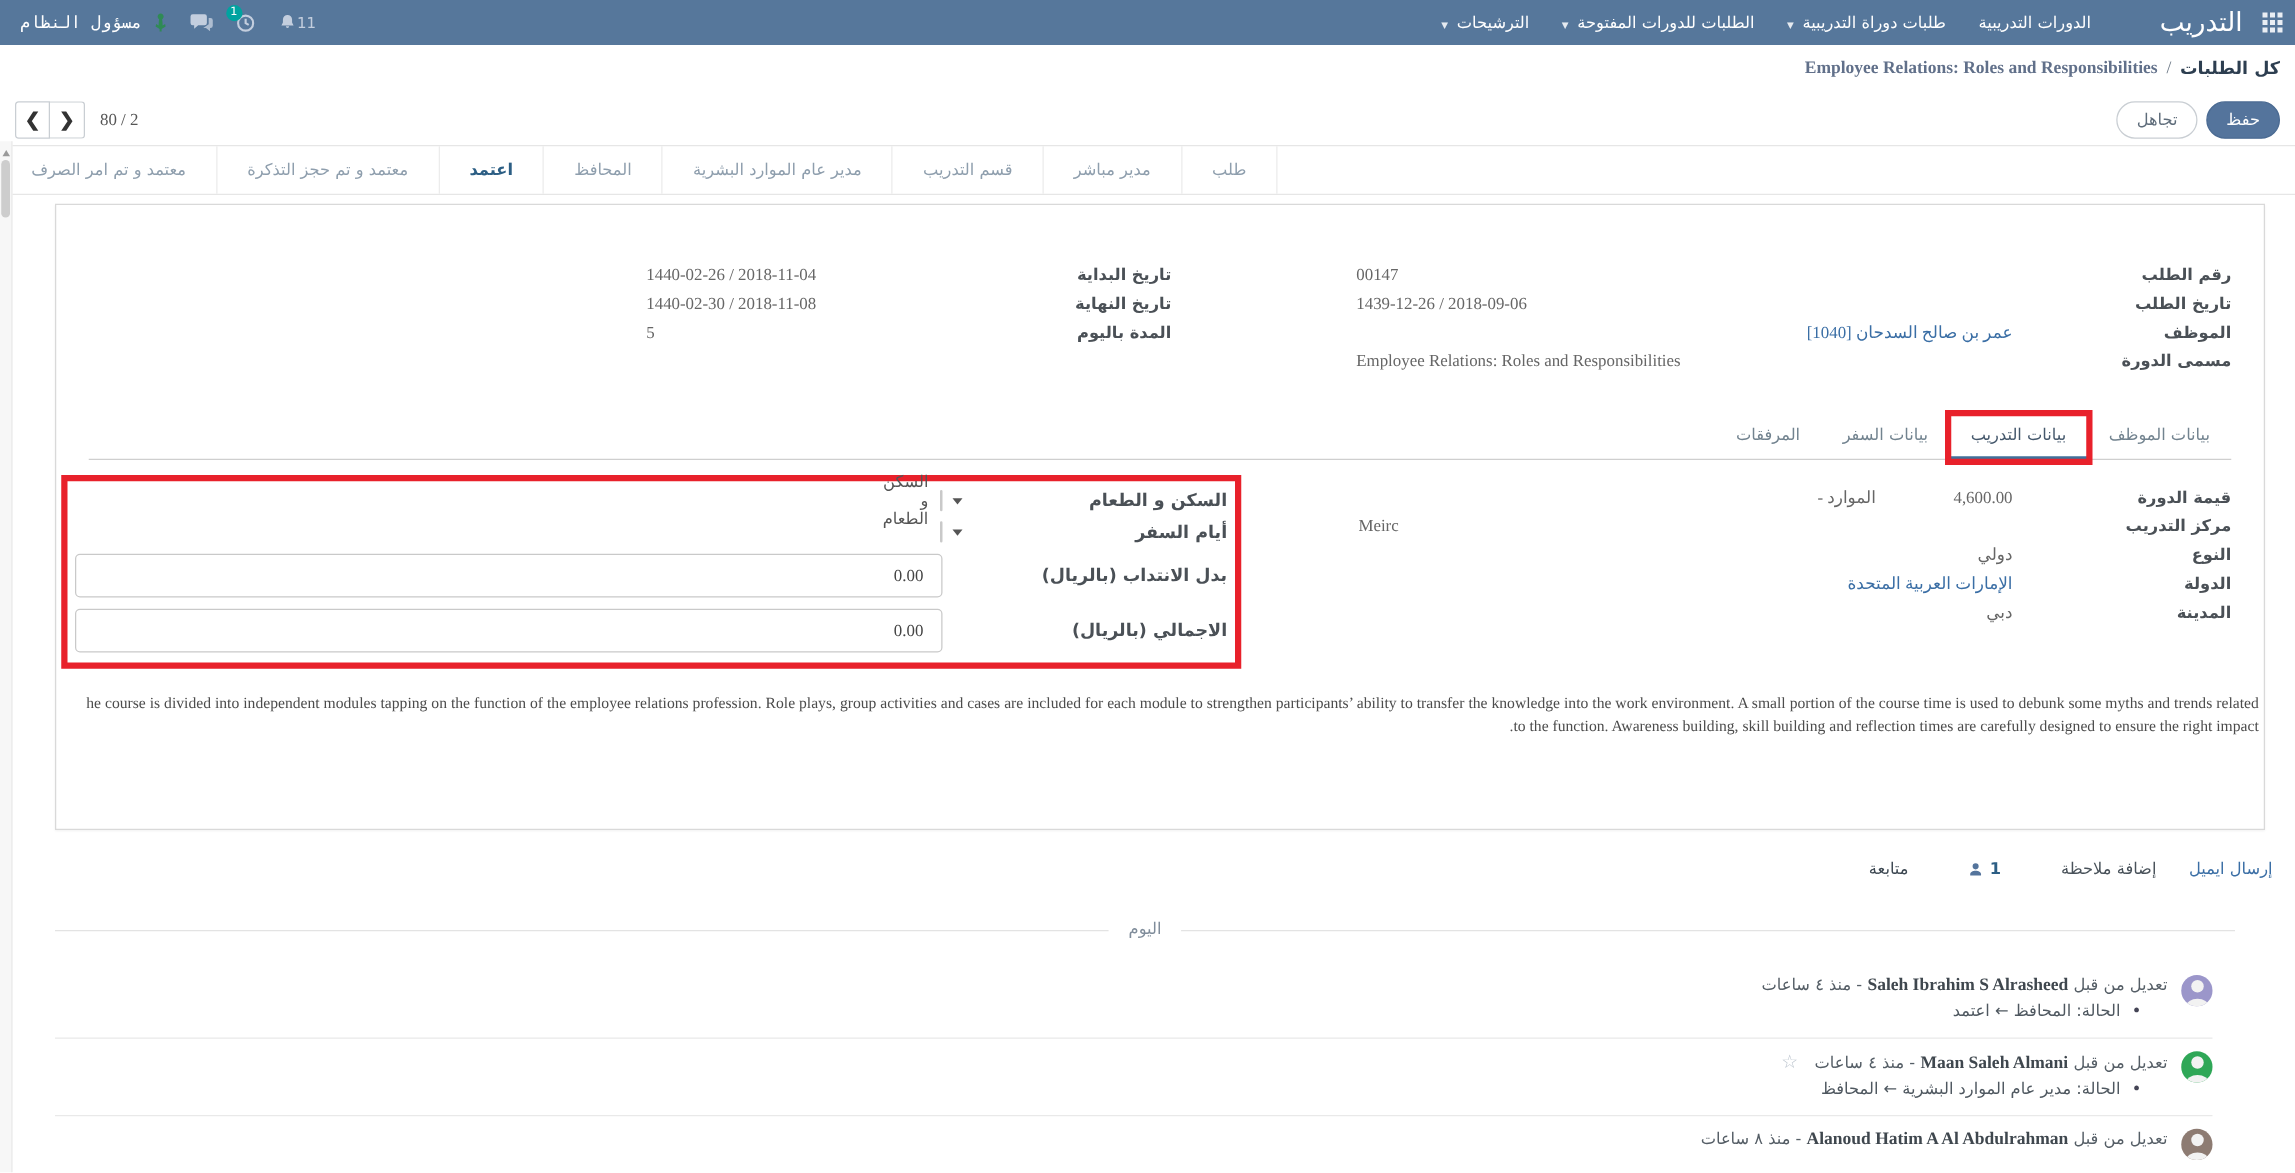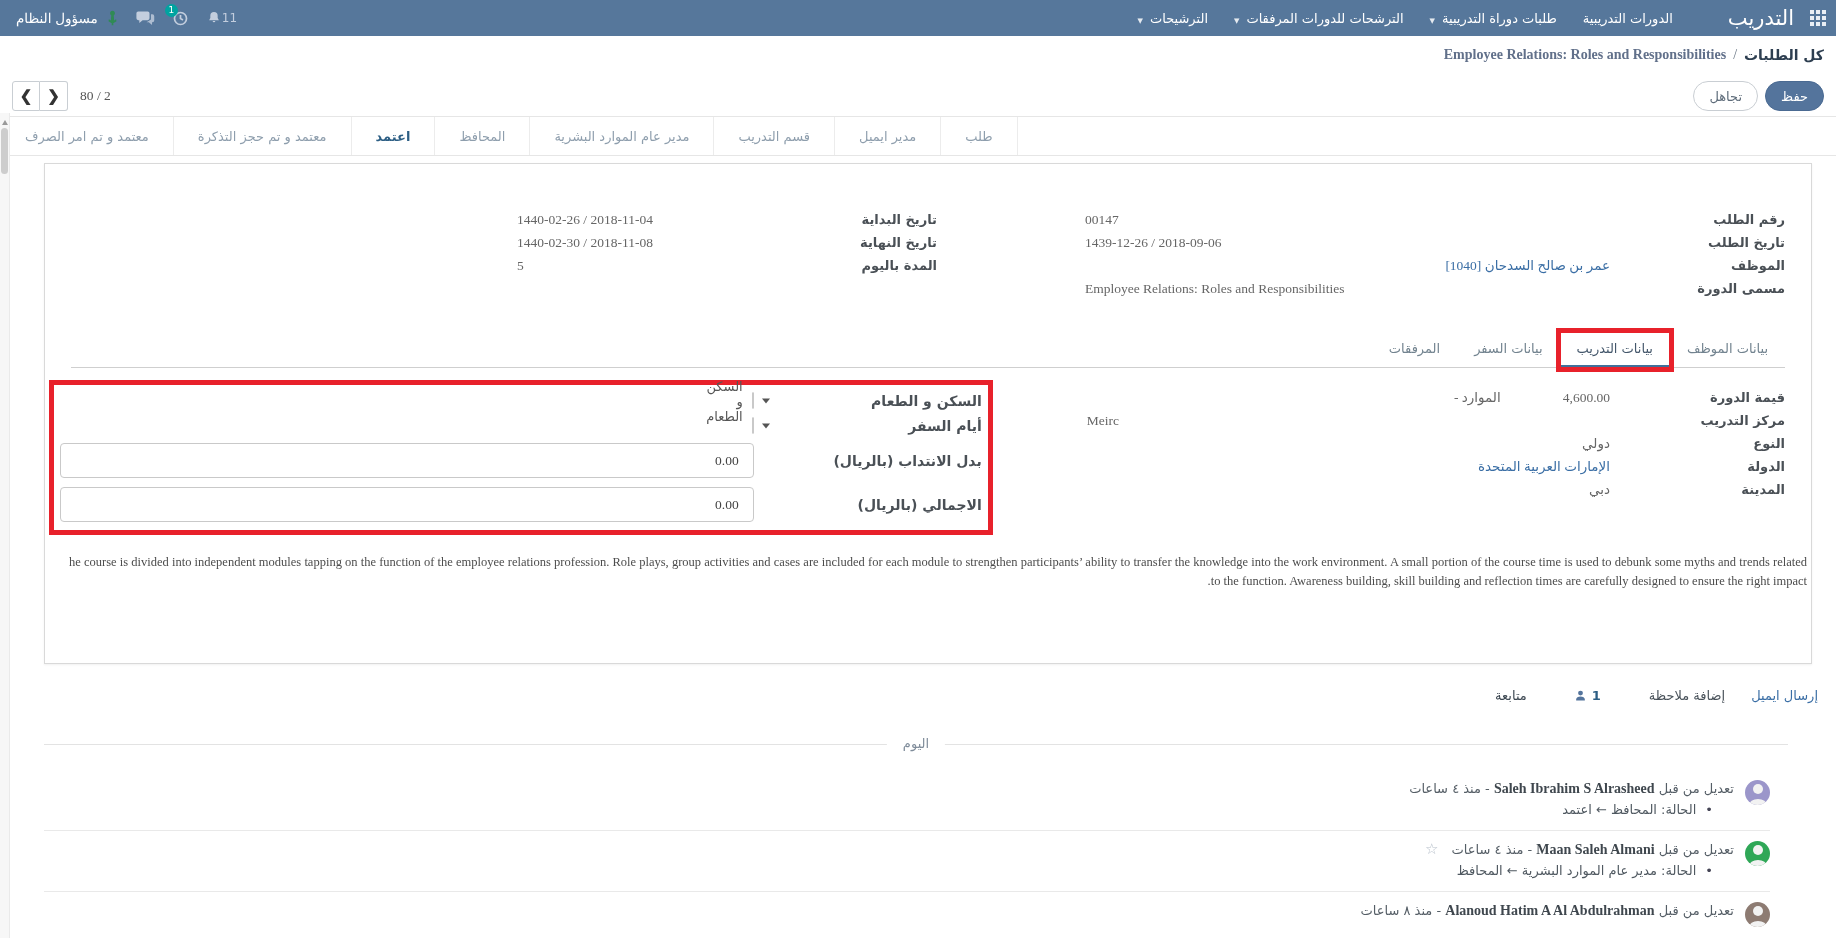--- a/index.html
+++ b/index.html
@@ -21,21 +21,21 @@
   .app-title { font-size:21px; color:#fff; margin-left:42px; font-family:"DejaVu Sans",sans-serif; text-decoration:none; }
   .top-menu { display:flex; align-items:center; height:36px; }
   .menu-item { display:flex; align-items:center; gap:7px; padding:0 13px; height:36px; color:#ffffff; font-family:"DejaVu Sans",sans-serif; font-size:13px; cursor:pointer; }
   .menu-item .caret::after { content:"▼"; font-size:7px; opacity:.85; }
   .flex-spacer { flex:1; }
   .user-cluster { display:flex; align-items:center; gap:17px; padding-left:6px; }
   .icon-btn { position:relative; display:flex; align-items:center; cursor:pointer; color:#c3cede; }
   .count-txt { font-size:12px; color:#c3cede; margin-right:3px; font-family:"DejaVu Sans",sans-serif; }
   .badge { position:absolute; top:-6px; left:-7px; background:#00a3a0; color:#fff; font-size:9px; min-width:13px; height:13px; line-height:13px; border-radius:8px; text-align:center; font-family:"DejaVu Sans",sans-serif; }
   .user-item { display:flex; align-items:center; gap:8px; cursor:pointer; }
-  .user-name { color:#fff; font-family:Liberation Sans, sans-serif; font-size:13.5px; }
+  .user-name { color:#fff; font-family:Liberation Mono, monospace; font-size:13.5px; }
 
   
   .breadcrumb-row { height:34px; display:flex; align-items:center; padding:4px 12px 0; font-size:14px; }
   .bc-parent { color:#2d3e50; font-weight:bold; font-family:"DejaVu Sans",sans-serif; text-decoration:none; cursor:pointer; }
   .bc-sep { margin:0 7px; color:#6b7785; }
   .bc-current { color:#61708a; font-weight:bold; }
 
   
   .controls-row { height:46px; display:flex; align-items:flex-start; padding:11px 12px 0; }
   .btn { height:30px; border-radius:15px; font-size:13px; padding:0 15px; cursor:pointer; font-family:"DejaVu Sans",sans-serif; }
@@ -139,21 +139,21 @@
   <a class="app-title">التدريب</a>
   <nav class="top-menu">
     <span class="menu-item">
         <span>الدورات التدريبية</span>
       </span>
     <span class="menu-item">
         <span>طلبات دوراة التدريبية</span>
         <span class="caret"></span>
       </span>
     <span class="menu-item">
-        <span>الترشحات للدورات المرفقات</span>
+        <span>الطلبات للدورات المفتوحة</span>
         <span class="caret"></span>
       </span>
     <span class="menu-item">
         <span>الترشيحات</span>
         <span class="caret"></span>
       </span>
   </nav>
   <div class="flex-spacer"></div>
   <div class="user-cluster">
     <span class="icon-btn">
@@ -202,21 +202,21 @@
         </button>
       <button class="pager-btn next">
           <span>❯</span>
         </button>
     </span>
   </div>
 </div>
 
 <div class="statusbar">
   <span class="sb-item">طلب</span>
-  <span class="sb-item">مدير ايميل</span>
+  <span class="sb-item">مدير مباشر</span>
   <span class="sb-item">قسم التدريب</span>
   <span class="sb-item">مدير عام الموارد البشرية</span>
   <span class="sb-item">المحافظ</span>
   <span class="sb-item active">اعتمد</span>
   <span class="sb-item">معتمد و تم حجز التذكرة</span>
   <span class="sb-item">معتمد و تم امر الصرف</span>
 </div>
 
 <div class="v-scrollbar">
   <span class="arrow-up"></span>

